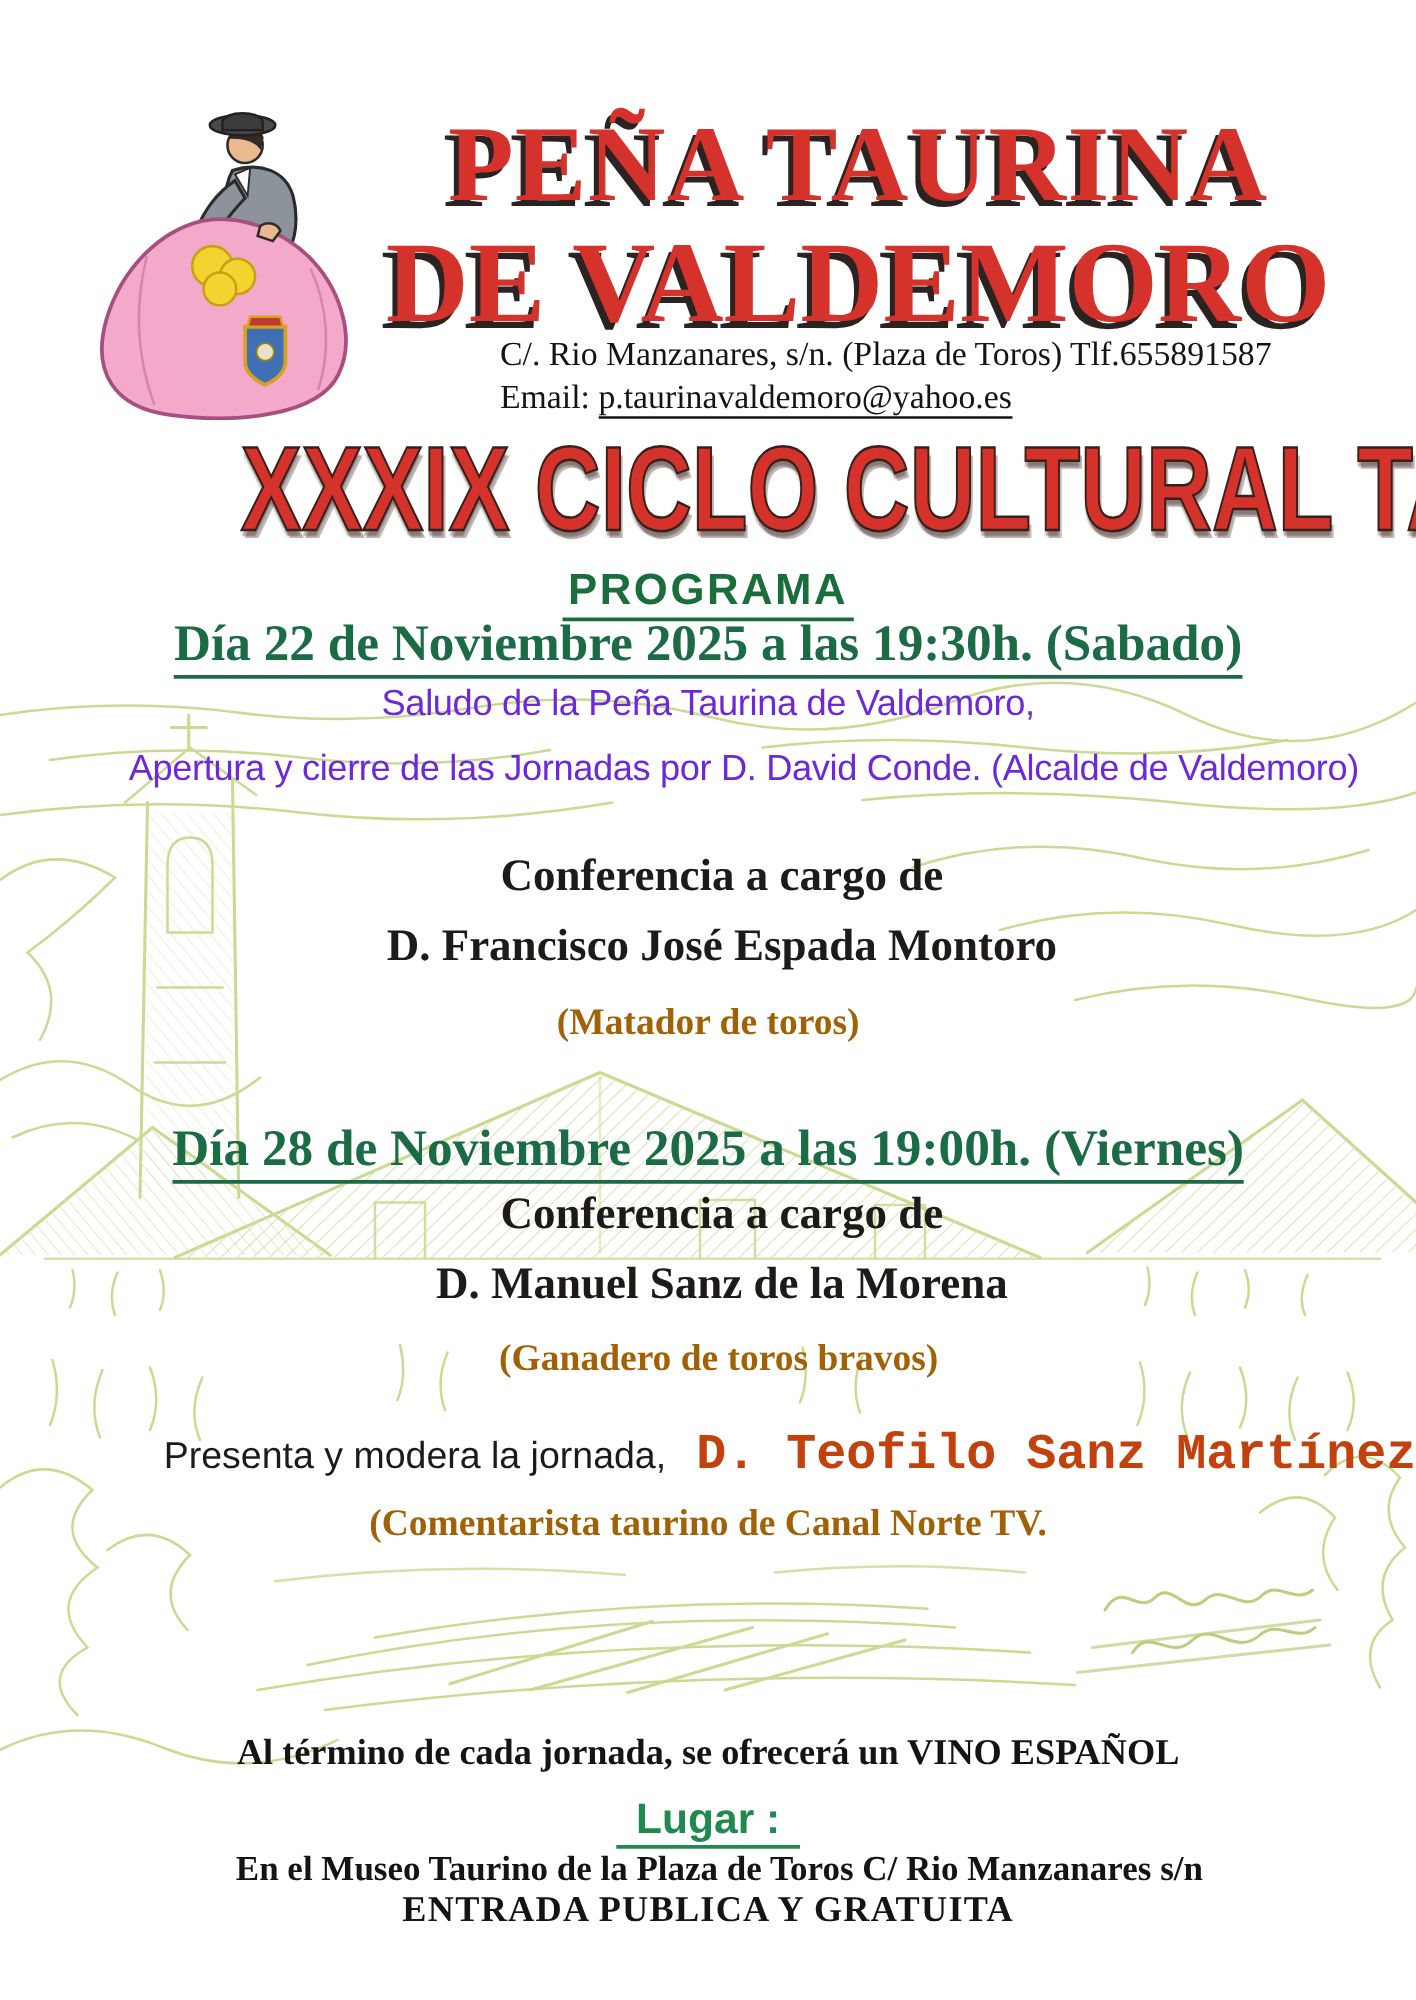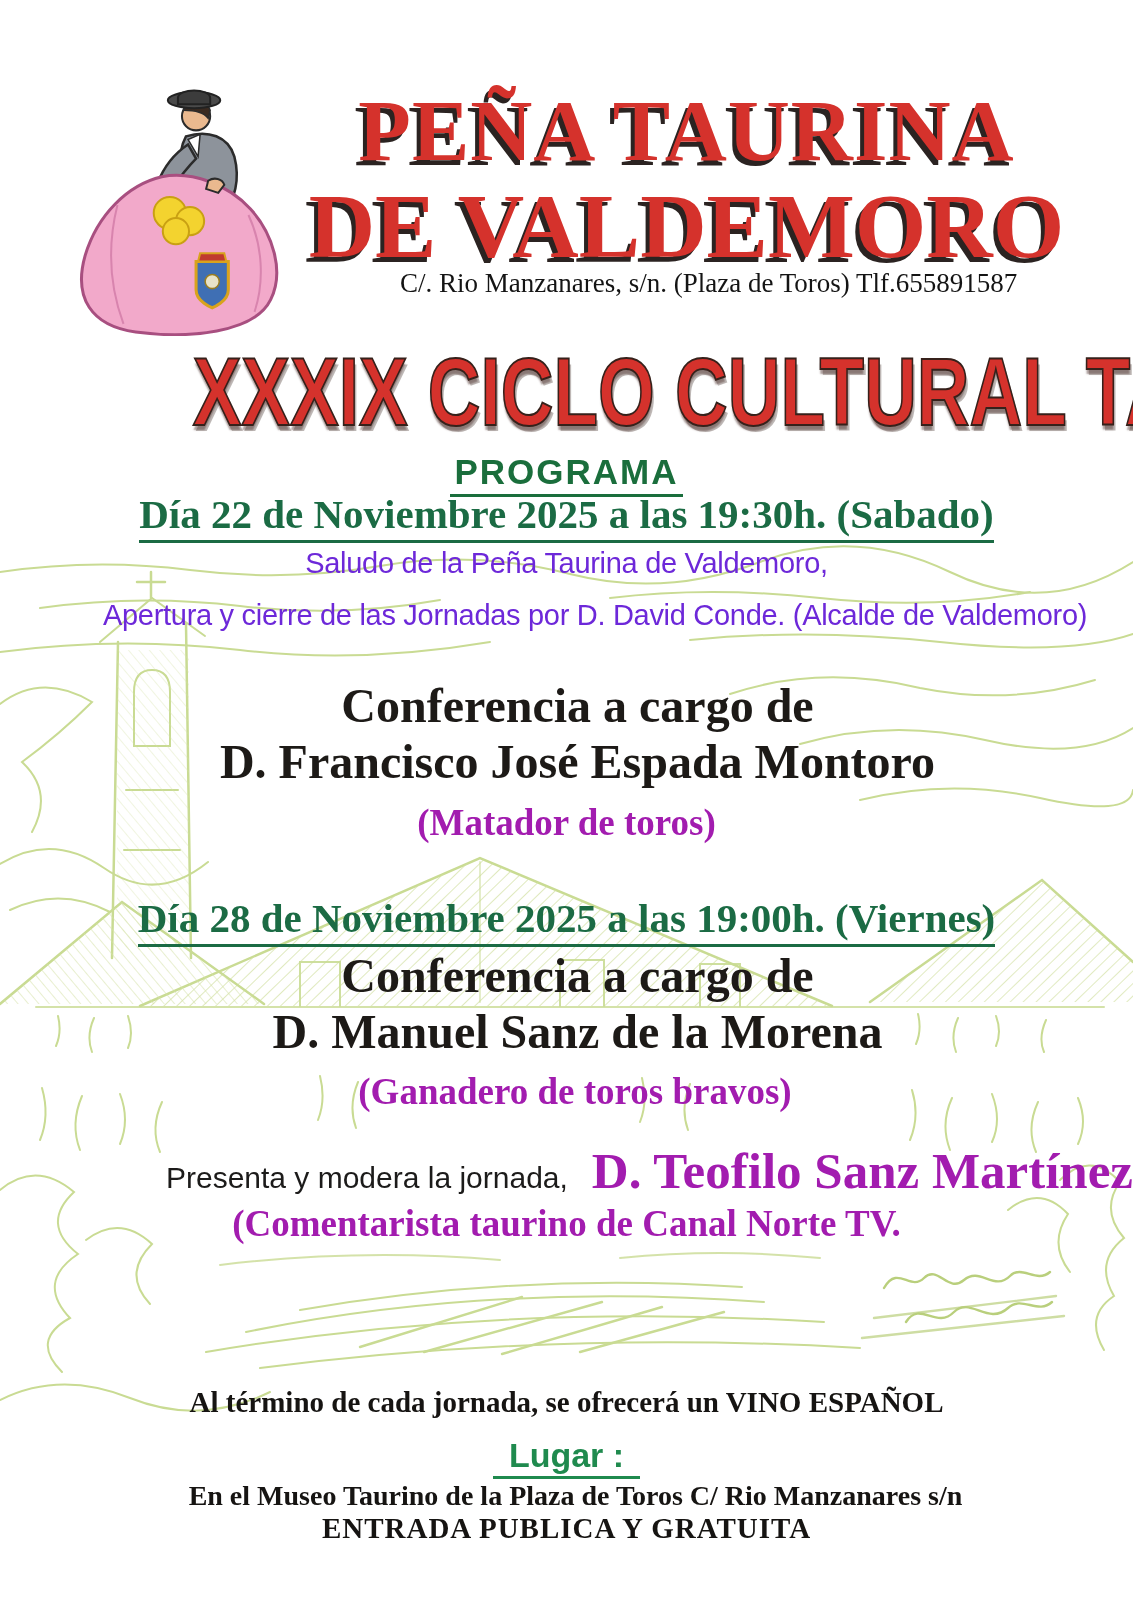--- a/index.html
+++ b/index.html
@@ -34,30 +34,30 @@
   .day{color:#1b6b44;font-weight:bold;font-size:41px;}
   .day span{border-bottom:3px solid currentColor;padding-bottom:3px;}
   .day1{top:490px;}
   .day2{top:894px;}
 
   .intro{font-size:29px;color:#6d28d9;letter-spacing:-0.3px;}
   .saludo{top:547px;}
   .apertura{top:599px;text-align:left;left:103px;right:auto;}
   .concejala{top:633px;text-align:right;left:0;right:132px;}
 
-  .conf{font-weight:bold;font-size:48px;line-height:1;color:#1d1a17;margin-left:22px;}
+  .conf{font-weight:bold;font-size:36px;line-height:1;color:#1d1a17;margin-left:22px;}
   .conf1a{top:682px;}.conf1b{top:738px;}
   .conf2a{top:952px;}.conf2b{top:1008px;}
-  .rolenote{font-weight:bold;font-size:37px;color:#a21caf;}
+  .rolenote{font-weight:bold;font-size:30px;color:#a16207;}
   .role1{top:801px;}
   .role2{top:1070px;margin-left:17px;}
 
   .mod{top:1142px;display:flex;justify-content:flex-end;align-items:baseline;gap:24px;}
   .mod .mi{font-family:"Liberation Sans","DejaVu Sans",sans-serif;font-size:30px;color:#1c1b1a;}
-  .mod .mn{font-weight:bold;font-size:51px;color:#a21caf;}
+  .mod .mn{font-weight:bold;font-size:40px;color:#c2410c;font-family:Liberation Mono, monospace;}
   .modrole1{top:1202px;}
   .modrole2{top:1234px;}
 
   .vino{top:1386px;font-weight:bold;font-size:29px;}
   .lugar{top:1436px;color:#1f8a4e;font-weight:bold;font-size:34px;}
   .lugar span{border-bottom:3px solid currentColor;padding:0 16px 2px;}
   .venue{top:1480px;font-weight:bold;font-size:28px;margin-left:18px;}
   .entrada{top:1512px;font-weight:bold;font-size:29px;letter-spacing:1px;}
 </style>
 </head>
@@ -153,20 +153,24 @@
       </g>
       <path d="M150,96 C156,92 164,94 166,100 L160,108 L148,104 Z" fill="#eab98f" stroke="#2b2b2b" stroke-width="2"></path>
     </svg>
   </div>
 
   <div class="abs org-title org-t1 nowrap">PEÑA TAURINA</div>
   <div class="abs org-title org-t2 nowrap">DE VALDEMORO</div>
 
   <div class="contact">
     <div>C/. Rio Manzanares, s/n. (Plaza de Toros) Tlf.655891587</div>
+    <div>
+      <span>Email:</span>
+      <span class="email-u">p.taurinavaldemoro@yahoo.es</span>
+    </div>
   </div>
 
   <div class="abs banner">
     <span>XXXIX CICLO CULTURAL TAURINO</span>
   </div>
 
   <div class="abs programa sans">
     <span>PROGRAMA</span>
   </div>
 

